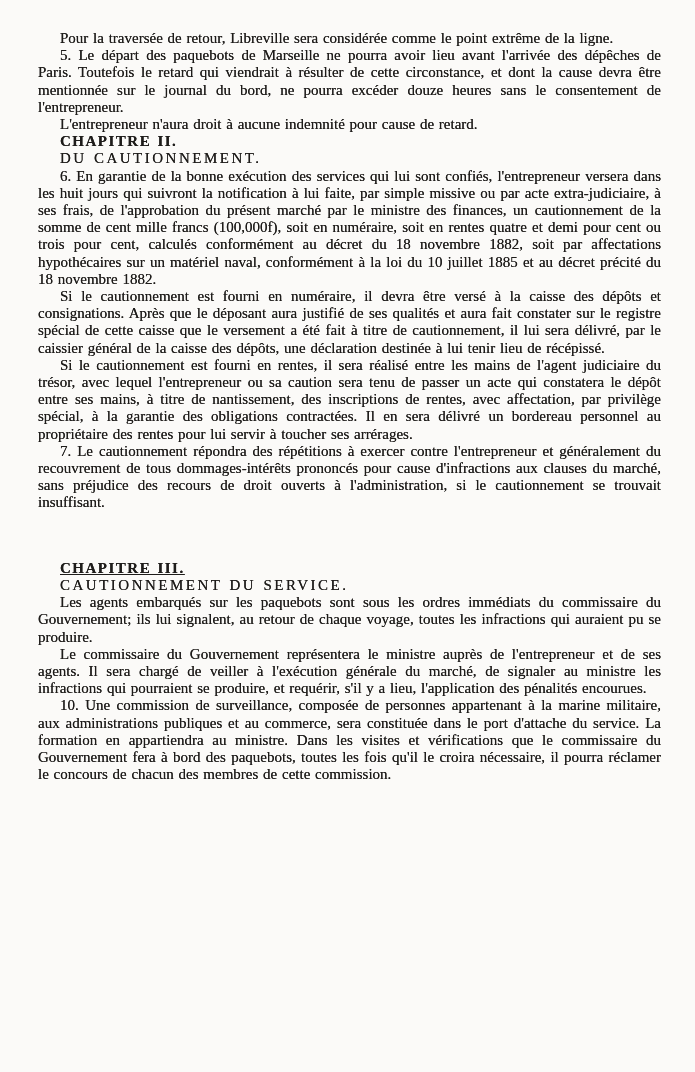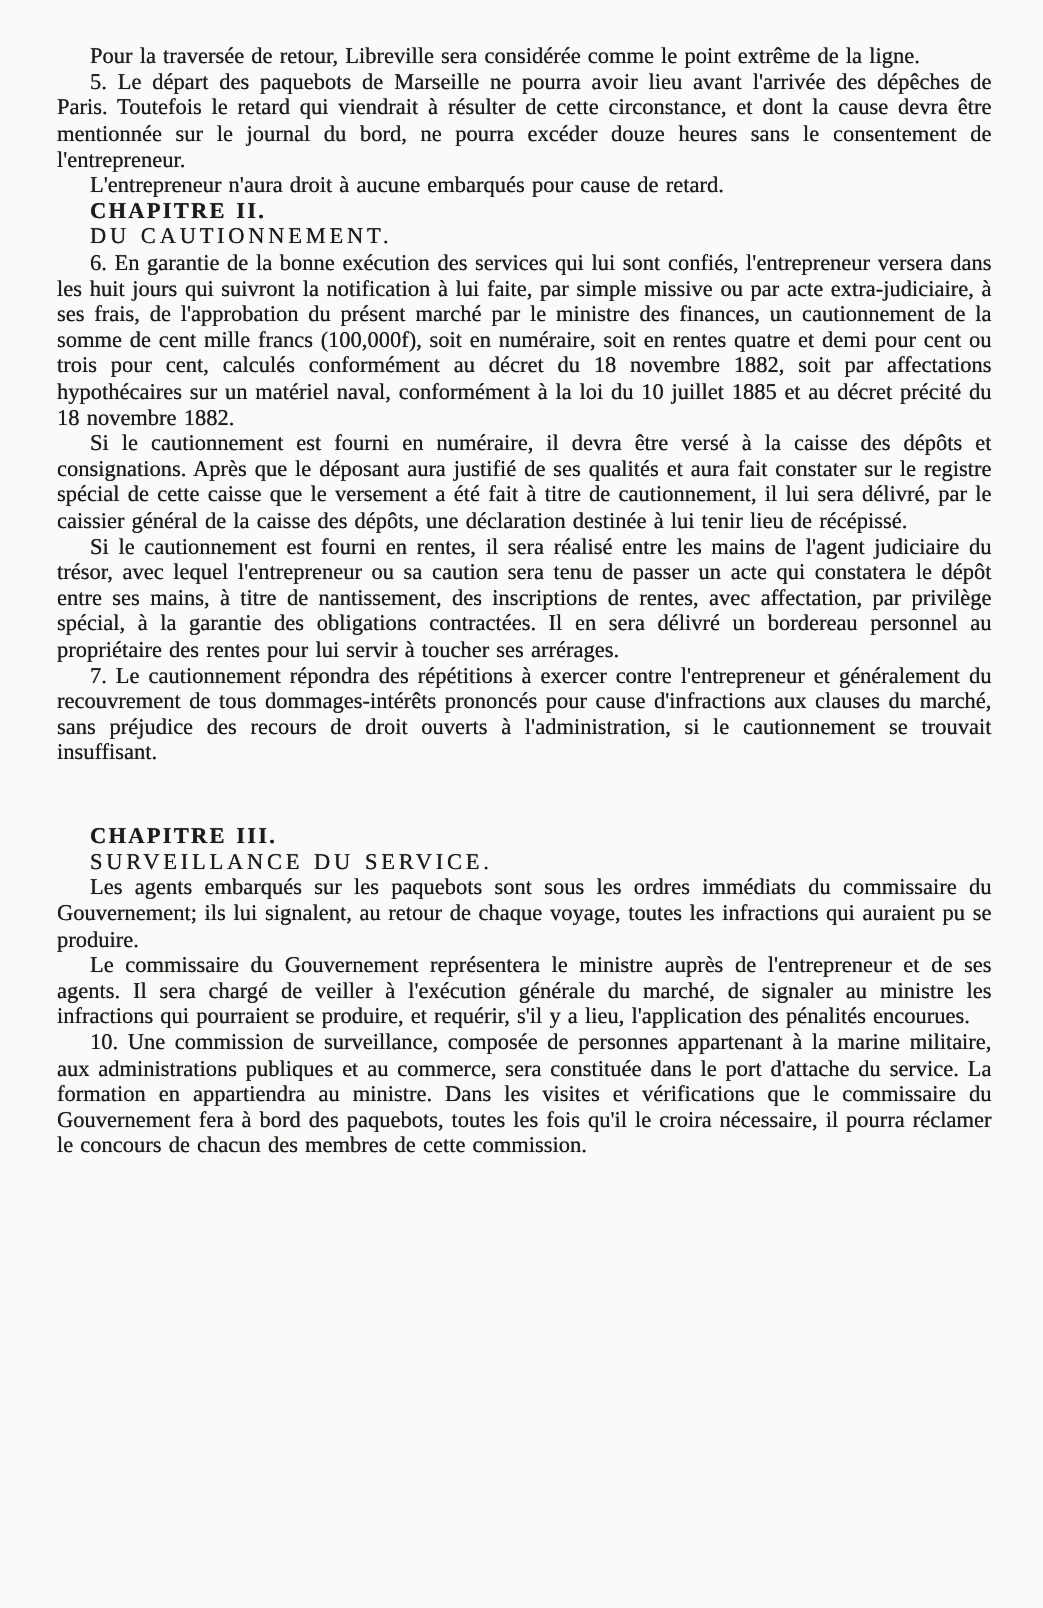--- a/index.html
+++ b/index.html
@@ -40,46 +40,47 @@
   .chapter-subheading {
     margin: 0 0 17px 0;
     font-size: 12.5px;
     font-weight: 400;
     text-align: center;
     letter-spacing: 2.5px;
     text-indent: 0;
     line-height: 14px;
   }
   .chapter3 .chapter-heading {
-    margin-top: 38px;
+    margin-top: 48px;
+    text-decoration: underline;
   }
 </style>
 </head>
 <body>
 
 <div class="page">
   <div class="body-text">
 
     <section class="intro">
       <p>Pour la traversée de retour, Libreville sera considérée comme le point extrême de la ligne.</p>
       <p>5. Le départ des paquebots de Marseille ne pourra avoir lieu avant l'arrivée des dépêches de Paris. Toutefois le retard qui viendrait à résulter de cette circonstance, et dont la cause devra être mentionnée sur le journal du bord, ne pourra excéder douze heures sans le consentement de l'entrepreneur.</p>
-      <p>L'entrepreneur n'aura droit à aucune embarqués pour cause de retard.</p>
+      <p>L'entrepreneur n'aura droit à aucune indemnité pour cause de retard.</p>
     </section>
 
     <section class="chapter2">
       <p class="chapter-heading">CHAPITRE II.</p>
       <p class="chapter-subheading">DU CAUTIONNEMENT.</p>
       <p>6. En garantie de la bonne exécution des services qui lui sont confiés, l'entrepreneur versera dans les huit jours qui suivront la notification à lui faite, par simple missive ou par acte extra-judiciaire, à ses frais, de l'approbation du présent marché par le ministre des finances, un cautionnement de la somme de cent mille francs (100,000f), soit en numéraire, soit en rentes quatre et demi pour cent ou trois pour cent, calculés conformément au décret du 18 novembre 1882, soit par affectations hypothécaires sur un matériel naval, conformément à la loi du 10 juillet 1885 et au décret précité du 18 novembre 1882.</p>
       <p>Si le cautionnement est fourni en numéraire, il devra être versé à la caisse des dépôts et consignations. Après que le déposant aura justifié de ses qualités et aura fait constater sur le registre spécial de cette caisse que le versement a été fait à titre de cautionnement, il lui sera délivré, par le caissier général de la caisse des dépôts, une déclaration destinée à lui tenir lieu de récépissé.</p>
       <p>Si le cautionnement est fourni en rentes, il sera réalisé entre les mains de l'agent judiciaire du trésor, avec lequel l'entrepreneur ou sa caution sera tenu de passer un acte qui constatera le dépôt entre ses mains, à titre de nantissement, des inscriptions de rentes, avec affectation, par privilège spécial, à la garantie des obligations contractées. Il en sera délivré un bordereau personnel au propriétaire des rentes pour lui servir à toucher ses arrérages.</p>
       <p>7. Le cautionnement répondra des répétitions à exercer contre l'entrepreneur et généralement du recouvrement de tous dommages-intérêts prononcés pour cause d'infractions aux clauses du marché, sans préjudice des recours de droit ouverts à l'administration, si le cautionnement se trouvait insuffisant.</p>
     </section>
 
     <section class="chapter3">
       <p class="chapter-heading">CHAPITRE III.</p>
-      <p class="chapter-subheading">SURVEILLANCE DU SERVICE.</p>
+      <p class="chapter-subheading">CAUTIONNEMENT DU SERVICE.</p>
       <p>Les agents embarqués sur les paquebots sont sous les ordres immédiats du commissaire du Gouvernement; ils lui signalent, au retour de chaque voyage, toutes les infractions qui auraient pu se produire.</p>
       <p>Le commissaire du Gouvernement représentera le ministre auprès de l'entrepreneur et de ses agents. Il sera chargé de veiller à l'exécution générale du marché, de signaler au ministre les infractions qui pourraient se produire, et requérir, s'il y a lieu, l'application des pénalités encourues.</p>
       <p>10. Une commission de surveillance, composée de personnes appartenant à la marine militaire, aux administrations publiques et au commerce, sera constituée dans le port d'attache du service. La formation en appartiendra au ministre. Dans les visites et vérifications que le commissaire du Gouvernement fera à bord des paquebots, toutes les fois qu'il le croira nécessaire, il pourra réclamer le concours de chacun des membres de cette commission.</p>
     </section>
 
   </div>
 </div>
 
 </body></html>

